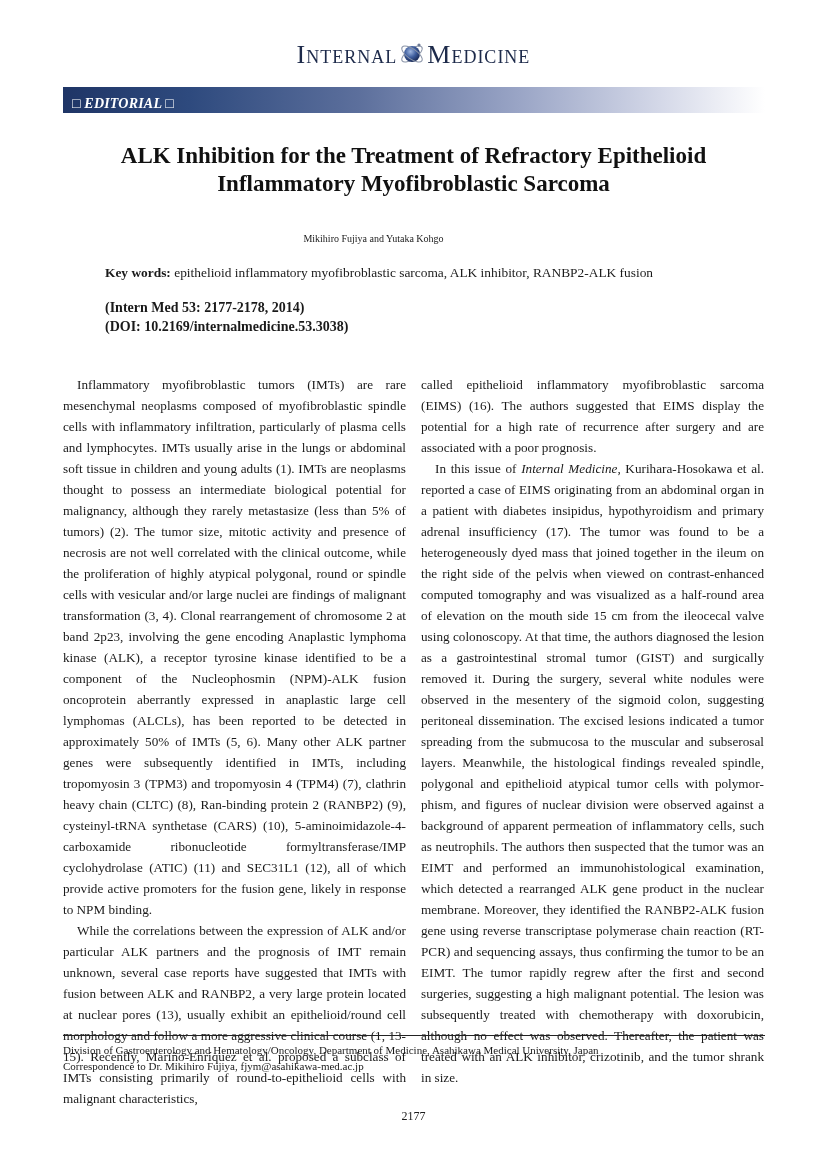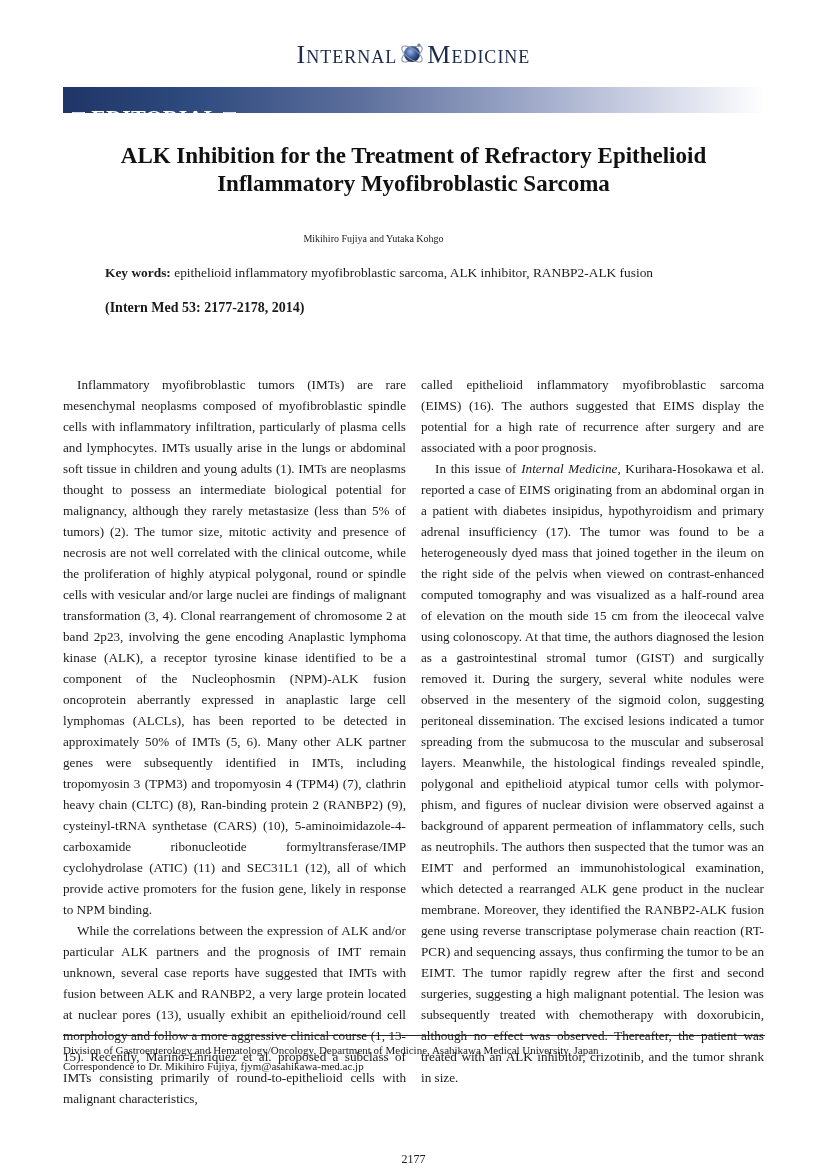--- a/index.html
+++ b/index.html
@@ -14,22 +14,22 @@
   }
   .masthead .logo-globe {
     display: inline-block; vertical-align: middle; width: 26px; height: 26px;
     margin: -6px 2px 0 2px;
   }
   .section-bar {
     position: absolute; top: 87px; left: 63px; width: 702px; height: 26px;
     background: linear-gradient(to right, #1f3566 0%, #2e4a7e 18%, #5c6f9c 42%, #9aa5c6 65%, #d4d8e8 85%, #ffffff 100%);
   }
   .section-bar span {
-    position: absolute; left: 9px; top: 20px; color: #ffffff; font-weight: bold;
-    font-size: 22px; line-height: 22px; letter-spacing: 0.2px;
+    position: absolute; left: 9px; top: 6px; color: #ffffff; font-weight: bold;
+    font-size: 14px; line-height: 22px; letter-spacing: 0.2px; font-style: italic;
   }
   .title {
     position: absolute; top: 142px; left: 60px; width: 707px; text-align: center;
     font-weight: bold; font-size: 23px; line-height: 28px; color: #111;
   }
   .authors {
     position: absolute; top: 229px; left: 0; width: 747px; text-align: center;
     font-size: 10px; line-height: 20px;
   }
   .keywords {
@@ -48,21 +48,21 @@
   .col-left { left: 63px; }
   .col-right { left: 421px; }
   .footer-rule {
     position: absolute; top: 1035px; left: 63px; width: 702px; height: 1px; background: #222;
   }
   .footnotes {
     position: absolute; top: 1042px; left: 63px; font-size: 11px; line-height: 16px;
   }
   .footnotes div { white-space: nowrap; }
   .page-number {
-    position: absolute; top: 1109px; left: 0; width: 827px; text-align: center; font-size: 12px; margin-top: 43px;
+    position: absolute; top: 1109px; left: 0; width: 827px; text-align: center; font-size: 12px;
   }
   em { font-style: italic; }
 </style>
 </head>
 <body>
 
 <div class="masthead">
   <span>Internal</span><span class="logo-globe"><svg width="26" height="26" viewBox="0 0 26 26">
       <defs>
         <radialGradient id="g1" cx="40%" cy="35%" r="65%">
@@ -86,20 +86,21 @@
 
 <div class="authors">Mikihiro Fujiya and Yutaka Kohgo</div>
 
 <div class="keywords">
   <b>Key words:</b>
   <span>epithelioid inflammatory myofibroblastic sarcoma, ALK inhibitor, RANBP2-ALK fusion</span>
 </div>
 
 <div class="citation">
   <div>(Intern Med 53: 2177-2178, 2014)</div>
+  <div>(DOI: 10.2169/internalmedicine.53.3038)</div>
 </div>
 
 <div class="col col-left">
   <p>Inflammatory myofibroblastic tumors (IMTs) are rare mesenchymal neoplasms composed of myofibroblastic spin­dle cells with inflammatory infiltration, particularly of plasma cells and lymphocytes. IMTs usually arise in the lungs or abdominal soft tissue in children and young adults (1). IMTs are neoplasms thought to possess an inter­mediate biological potential for malignancy, although they rarely metastasize (less than 5% of tumors) (2). The tumor size, mitotic activity and presence of necrosis are not well correlated with the clinical outcome, while the proliferation of highly atypical polygonal, round or spindle cells with ve­sicular and/or large nuclei are findings of malignant trans­formation (3, 4). Clonal rearrangement of chromosome 2 at band 2p23, involving the gene encoding Anaplastic lym­phoma kinase (ALK), a receptor tyrosine kinase identified to be a component of the Nucleophosmin (NPM)-ALK fusion oncoprotein aberrantly expressed in anaplastic large cell lymphomas (ALCLs), has been reported to be detected in approximately 50% of IMTs (5, 6). Many other ALK part­ner genes were subsequently identified in IMTs, including tropomyosin 3 (TPM3) and tropomyosin 4 (TPM4) (7), clathrin heavy chain (CLTC) (8), Ran-binding protein 2 (RANBP2) (9), cysteinyl-tRNA synthetase (CARS) (10), 5-aminoimidazole-4-carboxamide ribonucleotide formyltrans­ferase/IMP cyclohydrolase (ATIC) (11) and SEC31L1 (12), all of which provide active promoters for the fusion gene, likely in response to NPM binding.</p>
   <p>While the correlations between the expression of ALK and/or particular ALK partners and the prognosis of IMT re­main unknown, several case reports have suggested that IMTs with fusion between ALK and RANBP2, a very large protein located at nuclear pores (13), usually exhibit an epi­thelioid/round cell morphology and follow a more aggres­sive clinical course (1, 13-15). Recently, Mariño-Enríquez et al. proposed a subclass of IMTs consisting primarily of round-to-epithelioid cells with malignant characteristics,</p>
 </div>
 
 <div class="col col-right">
   <p class="cont">called epithelioid inflammatory myofibroblastic sarcoma (EIMS) (16). The authors suggested that EIMS display the potential for a high rate of recurrence after surgery and are associated with a poor prognosis.</p>
   <p><span>In this issue of </span><em>Internal Medicine</em><span>, Kurihara-Hosokawa et al. reported a case of EIMS originating from an abdominal organ in a patient with diabetes insipidus, hypothyroidism and primary adrenal insufficiency (17). The tumor was found to be a heterogeneously dyed mass that joined to­gether in the ileum on the right side of the pelvis when viewed on contrast-enhanced computed tomography and was visualized as a half-round area of elevation on the mouth side 15 cm from the ileocecal valve using colonoscopy. At that time, the authors diagnosed the lesion as a gastrointesti­nal stromal tumor (GIST) and surgically removed it. During the surgery, several white nodules were observed in the mes­entery of the sigmoid colon, suggesting peritoneal dissemi­nation. The excised lesions indicated a tumor spreading from the submucosa to the muscular and subserosal layers. Meanwhile, the histological findings revealed spindle, po­lygonal and epithelioid atypical tumor cells with polymor­phism, and figures of nuclear division were observed against a background of apparent permeation of inflammatory cells, such as neutrophils. The authors then suspected that the tu­mor was an EIMT and performed an immunohistological examination, which detected a rearranged ALK gene product in the nuclear membrane. Moreover, they identified the RANBP2-ALK fusion gene using reverse transcriptase po­lymerase chain reaction (RT-PCR) and sequencing assays, thus confirming the tumor to be an EIMT. The tumor rap­idly regrew after the first and second surgeries, suggesting a high malignant potential. The lesion was subsequently treated with chemotherapy with doxorubicin, although no ef­fect was observed. Thereafter, the patient was treated with an ALK inhibitor, crizotinib, and the tumor shrank in size.</span></p>

